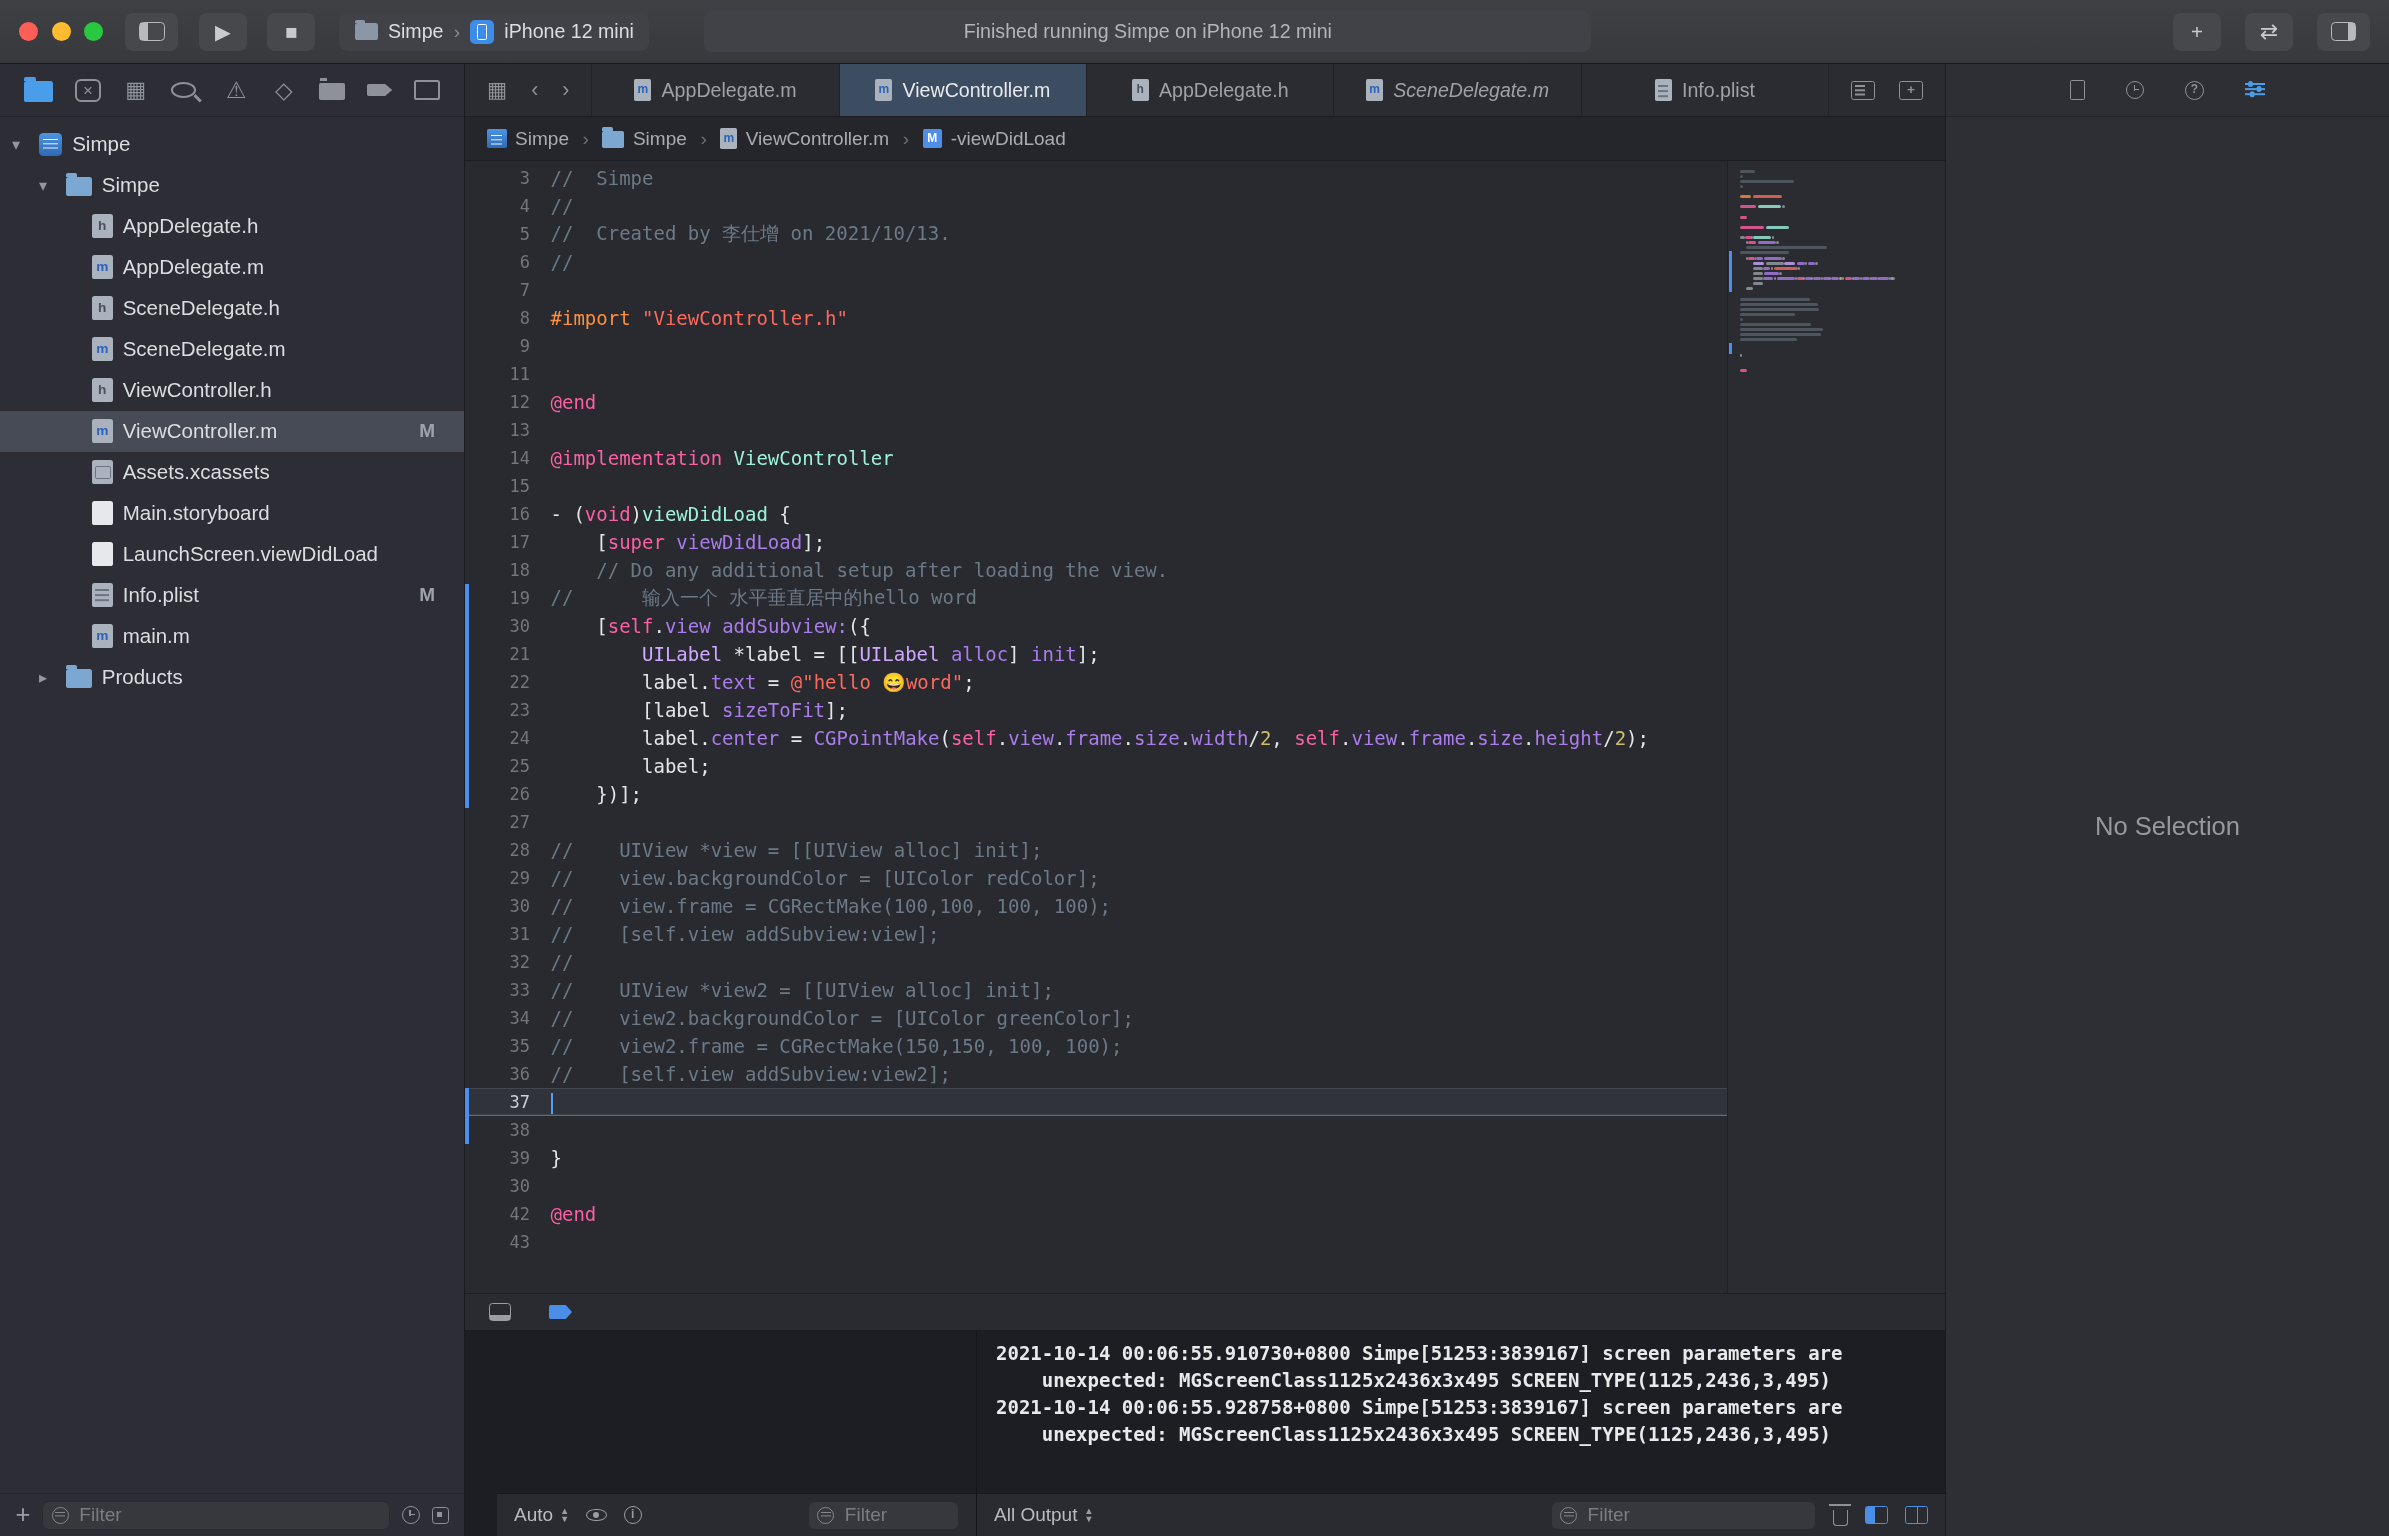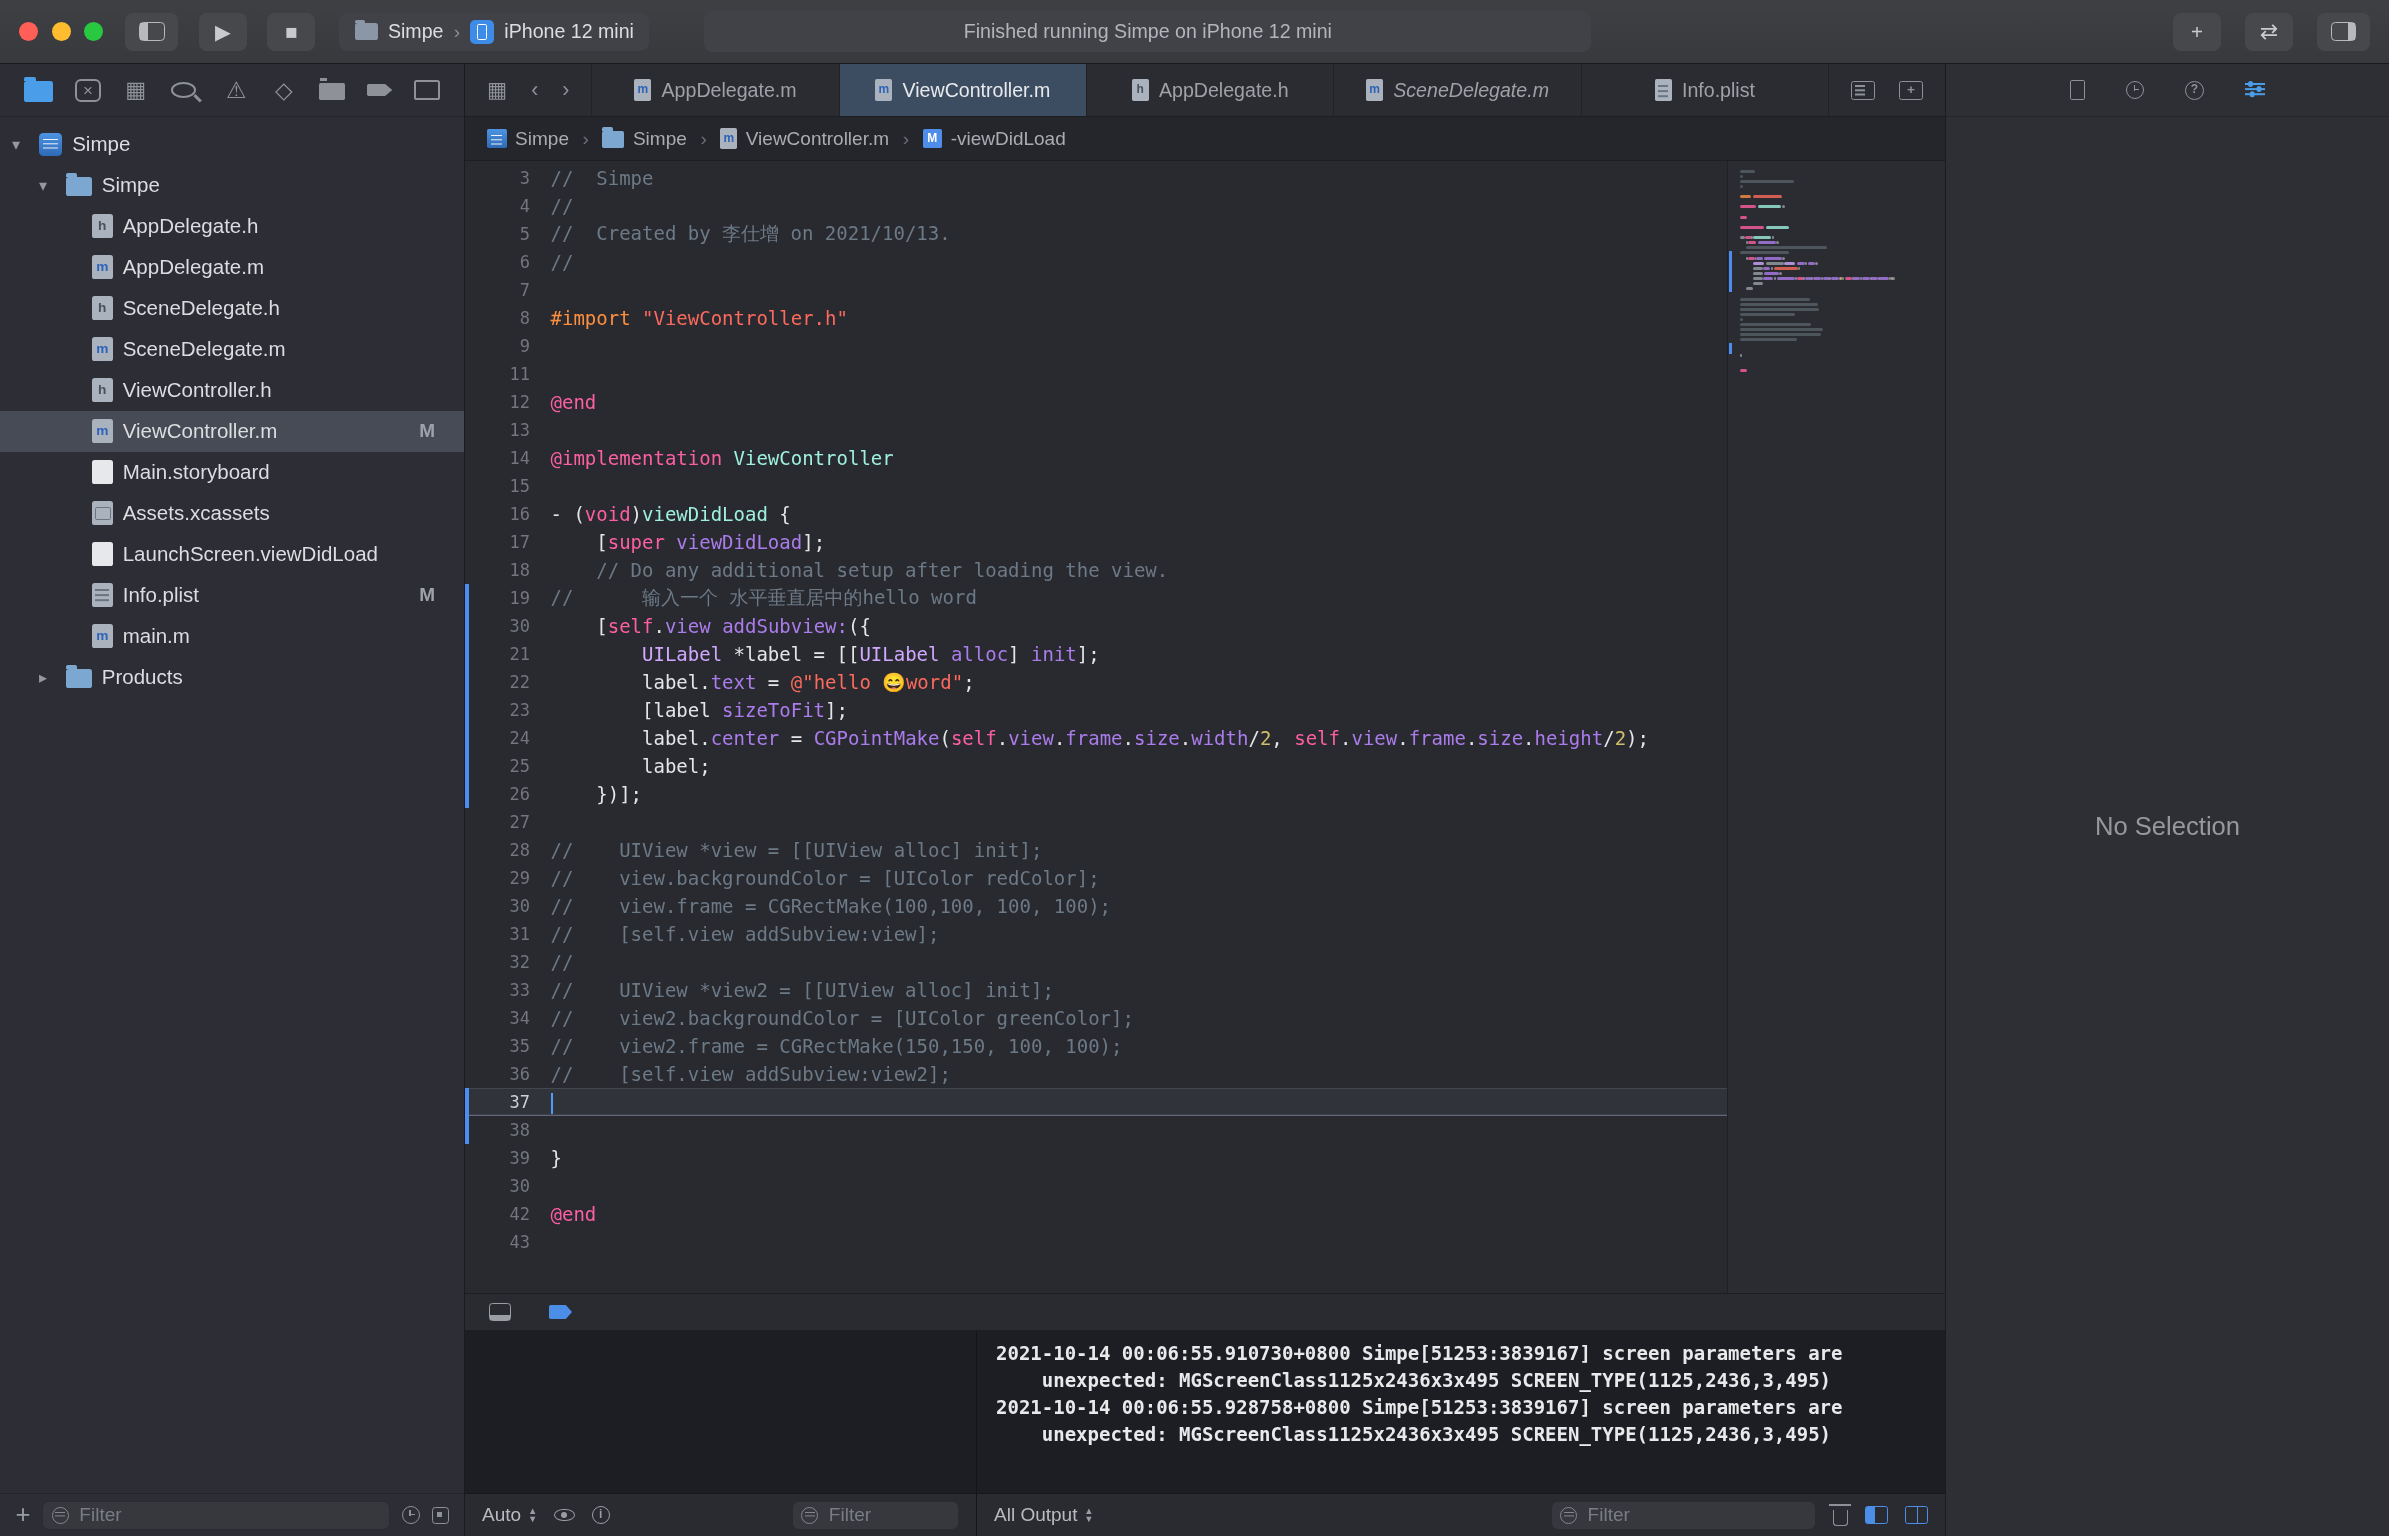--- a/index.html
+++ b/index.html
@@ -142,21 +142,21 @@
   .bg-tc{background:var(--type-project);} .bg-t2{background:var(--type-sdk);} .bg-f{background:var(--call);}
   .mm-change{position:absolute;left:0.9px;width:3.4px;height:6px;background:var(--changebar);}
 
   #debug-strip{height:38px;flex:none;background:#2a2b31;border-top:0.9px solid #1d1e23;border-bottom:0.9px solid #1d1e23;
     display:flex;align-items:center;gap:38px;padding:0 24px;}
   .icon-hide-debug{width:22px;height:18px;border:1.7px solid #9a9da3;border-radius:3.4px;position:relative;}
   .icon-hide-debug::before{content:"";position:absolute;left:0;right:0;bottom:0;height:5.1px;background:#9a9da3;}
   .icon-breakpoint{width:23px;height:14.5px;background:#4a8ee8;clip-path:polygon(0 0,72% 0,100% 50%,72% 100%,0 100%);border-radius:1.7px;}
 
   #debug-area{height:205px;flex:none;display:flex;background:#1d1e23;min-width:0;}
-  #variables-pane{width:512px;flex:none;border-right:1.7px solid #141519;display:flex;flex-direction:column;}
+  #variables-pane{width:512px;flex:none;border-right:1.7px solid #141519;display:flex;flex-direction:column;padding-left:32px;}
   #console-pane{flex:1;display:flex;flex-direction:column;min-width:0;}
   .pane-body{flex:1;min-height:0;overflow:hidden;}
   #console-lines{padding:8.5px 0 0 19px;font-family:"DejaVu Sans Mono",monospace;font-size:19px;font-weight:700;
     color:#e8e9eb;line-height:27px;white-space:pre;}
   .pane-bar{height:43px;flex:none;background:#2a2b31;border-top:0.9px solid #17181c;display:flex;align-items:center;
     gap:17px;padding:0 17px;font-size:19px;color:#b9bbc0;}
   .popup{display:flex;align-items:center;gap:6.8px;}
   .stepper{display:flex;flex-direction:column;font-size:9.4px;line-height:8.5px;color:#9a9da3;}
   .icon-eye{width:20.5px;height:12.8px;border:1.7px solid #9a9da3;border-radius:50%;position:relative;}
   .icon-eye::before{content:"";position:absolute;left:50%;top:50%;transform:translate(-50%,-50%);width:6px;height:6px;border-radius:50%;background:#9a9da3;}
@@ -270,26 +270,26 @@
           <div class="tree-row lvl2">
             <span class="fileicon fi-h">h</span>
             <span class="tree-label">ViewController.h</span>
           </div>
           <div class="tree-row lvl2 selected">
             <span class="fileicon fi-m">m</span>
             <span class="tree-label">ViewController.m</span>
             <span class="badge">M</span>
           </div>
           <div class="tree-row lvl2">
+            <span class="fileicon fi-assets"></span>
+            <span class="tree-label">Assets.xcassets</span>
+          </div>
+          <div class="tree-row lvl2">
             <span class="fileicon fi-storyboard"></span>
             <span class="tree-label">Main.storyboard</span>
-          </div>
-          <div class="tree-row lvl2">
-            <span class="fileicon fi-assets"></span>
-            <span class="tree-label">Assets.xcassets</span>
           </div>
           <div class="tree-row lvl2">
             <span class="fileicon fi-storyboard"></span>
             <span class="tree-label">LaunchScreen.viewDidLoad</span>
           </div>
           <div class="tree-row lvl2">
             <span class="fileicon fi-plist"></span>
             <span class="tree-label">Info.plist</span>
             <span class="badge">M</span>
           </div>

